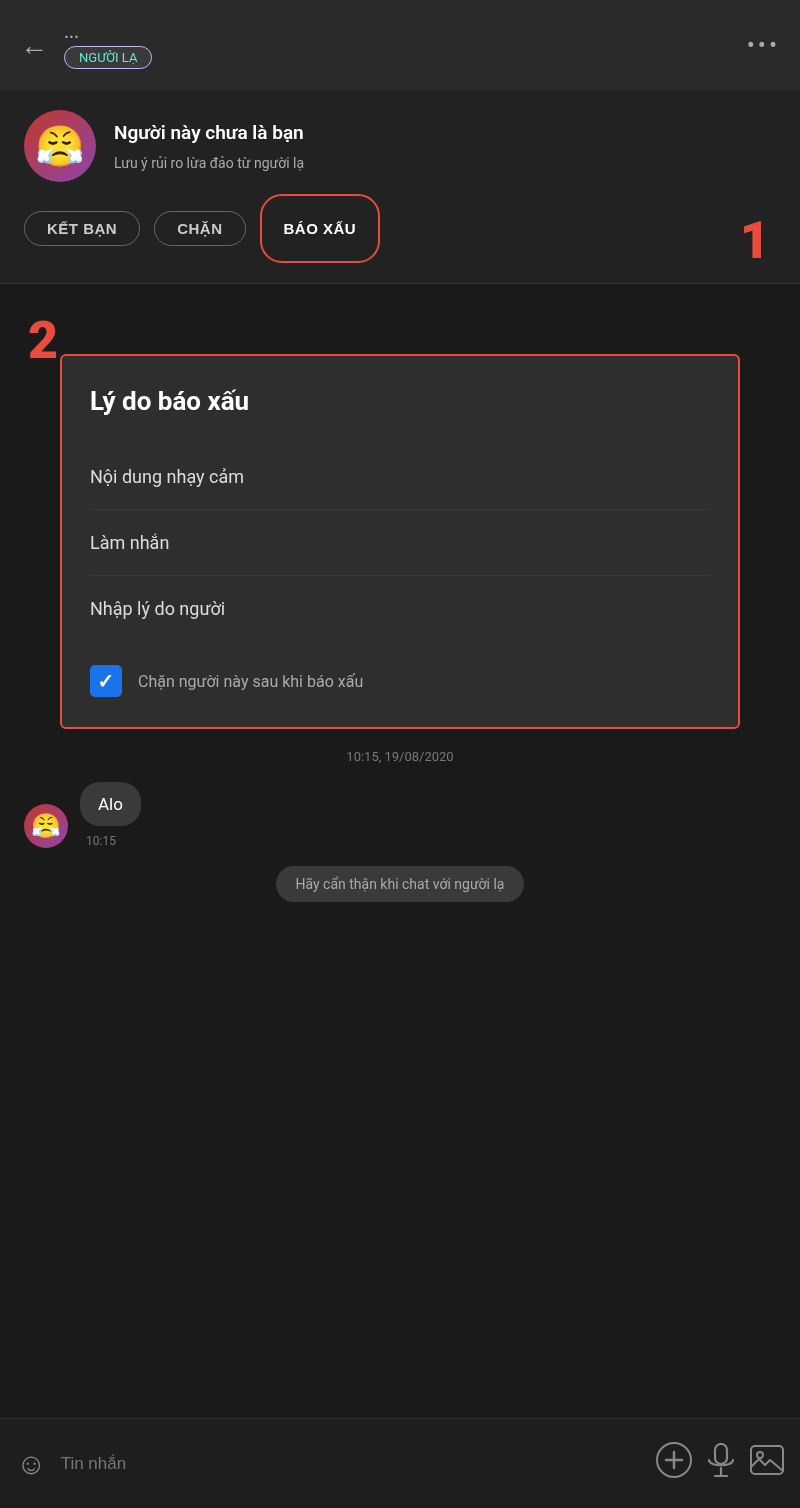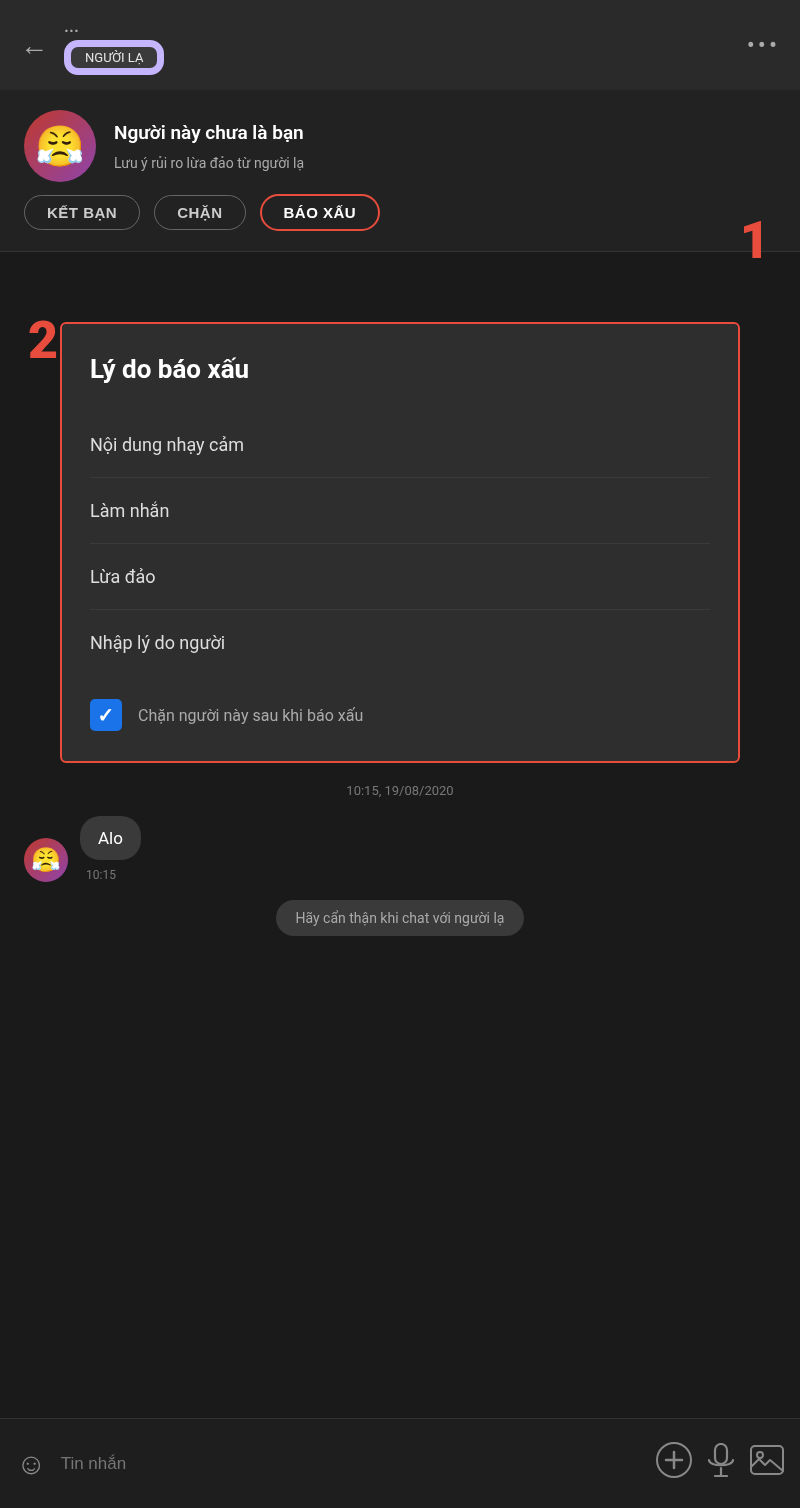--- a/index.html
+++ b/index.html
@@ -37,25 +37,25 @@
       flex-direction: column;
       gap: 4px;
     }
     .header-username {
       font-size: 18px;
       color: #aaaaaa;
       font-weight: 500;
     }
     .stranger-badge {
       background-color: #3a3a3a;
-      border: 7px solid #c4b5fd;
+      border: 1px solid #c4b5fd;
       border-radius: 14px;
       padding: 3px 14px;
       font-size: 13px;
-      color: #e5e5e5;
+      color: #5eead4;
       display: inline-block;
     }
     .header-more {
       font-size: 24px;
       color: #aaaaaa;
       letter-spacing: 3px;
       cursor: pointer;
     }
 
     
@@ -112,21 +112,21 @@
       color: #cccccc;
       font-size: 15px;
       font-weight: 600;
       cursor: pointer;
       letter-spacing: 0.5px;
     }
     .btn-report {
       background: transparent;
       border: 2px solid #e74c3c;
       border-radius: 22px;
-      padding: 8px 22px;
+      padding: 24px 22px;
       color: #ffffff;
       font-size: 15px;
       font-weight: 700;
       cursor: pointer;
       letter-spacing: 0.5px;
     }
 
     
     .step-number-1 {
       position: absolute;
@@ -323,21 +323,20 @@
 
 <div class="step-number-1">1</div>
 
 <div class="step-number-2">2</div>
 
 <div class="report-dialog-wrapper">
   <div class="dialog-title">Lý do báo xấu</div>
   <div class="reason-list">
     <div class="reason-item">Nội dung nhạy cảm</div>
     <div class="reason-item">Làm nhắn</div>
-    <div class="reason-item">Lừa đảo</div>
     <div class="reason-item">Nhập lý do người</div>
   </div>
   <div class="checkbox-row">
     <div class="checkbox-blue"></div>
     <span class="checkbox-label">Chặn người này sau khi báo xấu</span>
   </div>
 </div>
 
 <div class="chat-area">
   <div class="timestamp-center">10:15, 19/08/2020</div>

